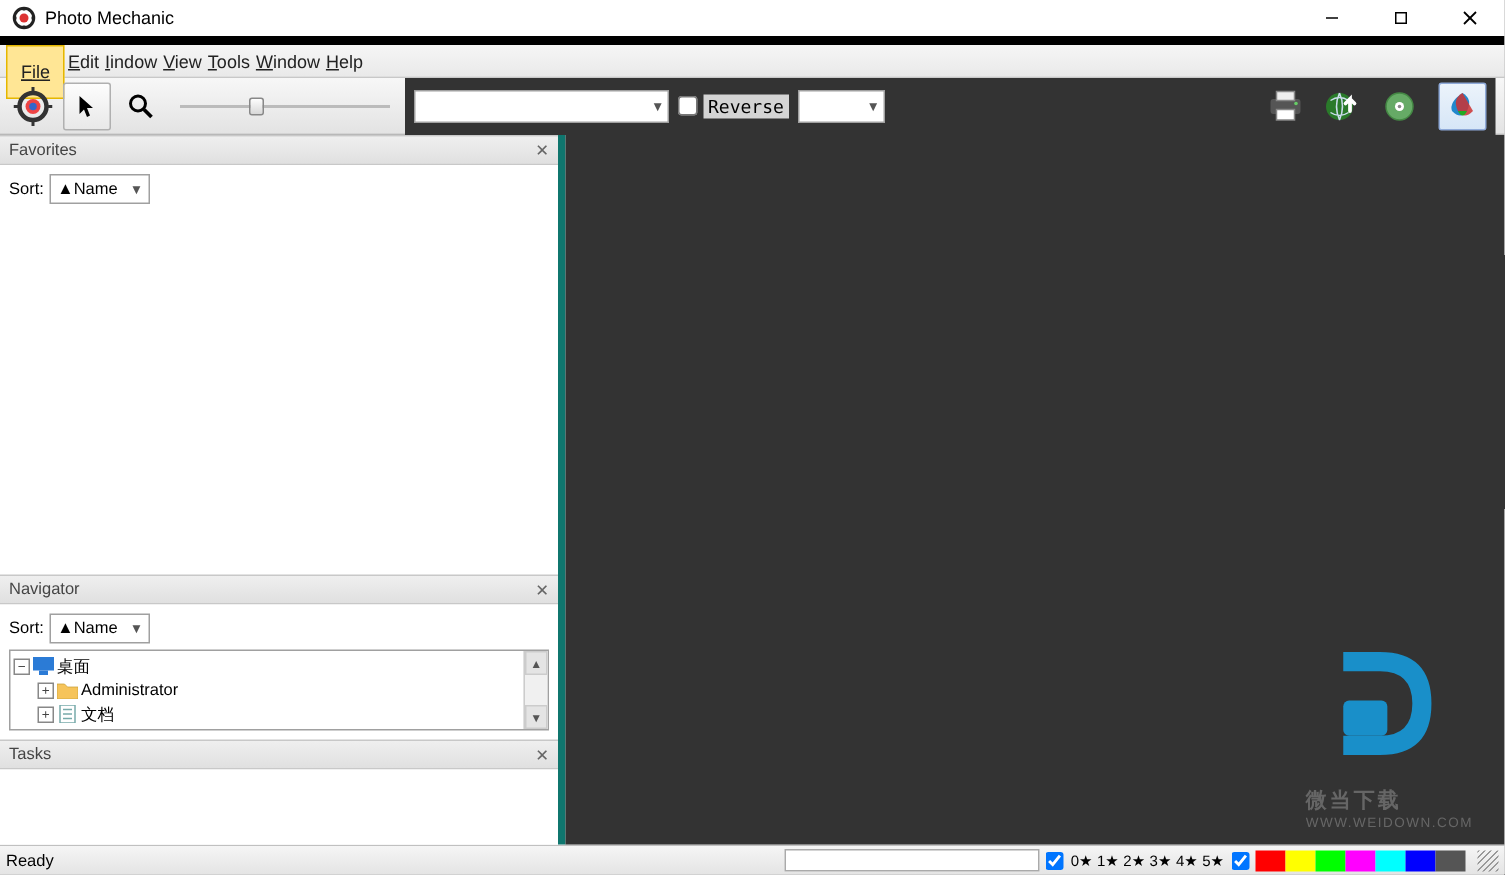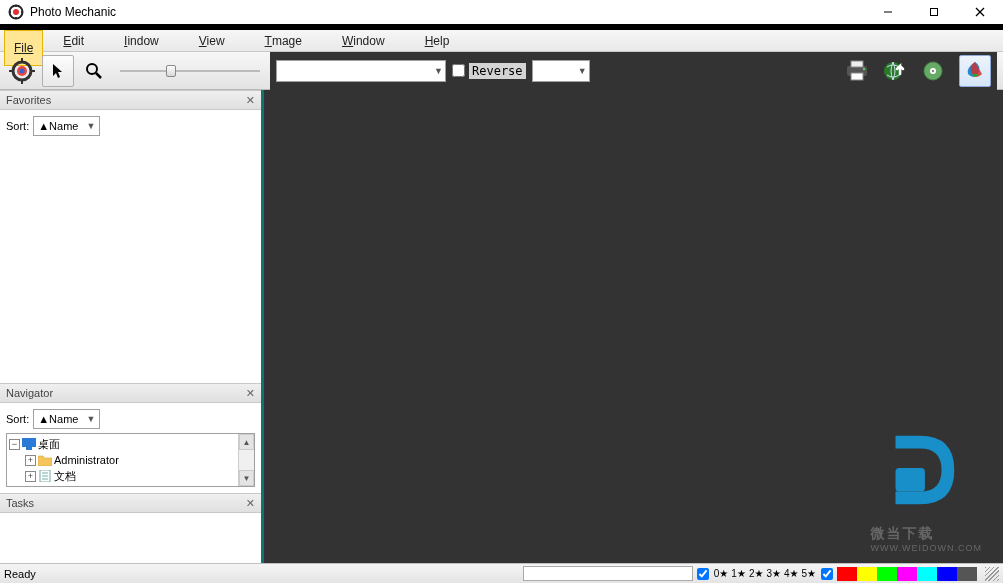--- a/index.html
+++ b/index.html
@@ -7,21 +7,21 @@
 
 
 .titlebar { height: 30px; display: flex; align-items: center; padding: 0 0 0 8px; border-bottom: 6px solid #000000; background: #fff; }
 .titlebar .app-icon { width: 16px; height: 16px; margin-right: 6px; }
 .titlebar .title { font-size: 12px; color: #000; flex: 1; }
 .titlebar .win-controls { display: flex; }
 .titlebar .win-btn { width: 46px; height: 30px; display: flex; align-items: center; justify-content: center; font-size: 10px; }
 
 
 .menubar { height: 22px; background: linear-gradient(#f6f6f6,#e9e9e9); border-bottom: 1px solid #c8c8c8; display: flex; align-items: stretch; padding: 0 4px; }
-.menubar .menu-item { padding: 0 20px; font-size: 12px; display: flex; align-items: center; color: #222; }
+.menubar .menu-item { padding: 0 2px; font-size: 12px; display: flex; align-items: center; color: #222; }
 .menubar .menu-item.active { background: #ffe695; border: 1px solid #e5b700; padding: 17px 9px; text-decoration: underline; }
 .menubar .menu-item .u { text-decoration: underline; }
 
 
 .toolbar { height: 38px; background: linear-gradient(#f7f7f7,#e3e3e3); border-bottom: 1px solid #b8b8b8; display: flex; align-items: center; padding: 0 6px; gap: 4px; }
 .tool-btn { width: 32px; height: 32px; border: 1px solid transparent; border-radius: 2px; display: flex; align-items: center; justify-content: center; background: transparent; }
 .tool-btn.framed { border: 1px solid #b0b0b0; background: linear-gradient(#fdfdfd,#e8e8e8); }
 .tool-btn.framed.active { border: 1px solid #8faad9; background: linear-gradient(#ecf3fb,#d6e6f7); }
 .slider-wrap { width: 140px; height: 20px; display:flex; align-items:center; margin: 0 6px; }
 .slider-track { flex:1; height: 2px; background: #bbb; position: relative; }
@@ -31,21 +31,21 @@
 .combo .drop { margin-left:4px; color:#555; font-size:9px; }
 .combo-lg { width: 170px; }
 .combo-sm { width: 58px; }
 .reverse-wrap { display:flex; align-items:center; gap:4px; color:#fff; }
 .reverse-wrap input { width:13px; height:13px; }
 .reverse-wrap span { font-family: monospace; font-size:12px; background:#d4d4d4; color:#000; padding:1px 3px; }
 .icon-btn { width:32px; height:32px; display:flex; align-items:center; justify-content:center; }
 
 
 .body-row { display:flex; height: calc(583px - 30px - 22px - 38px - 20px); }
-.left-col { width: 264px; display:flex; flex-direction:column; border-right: 3px solid #0f766e; background:#fff; }
+.left-col { width: 377px; display:flex; flex-direction:column; border-right: 5px solid #0f766e; background:#fff; }
 .main-area { flex:1; background:#333333; position:relative; }
 
 
 .panel-header { height: 20px; background: linear-gradient(#efefef,#e0e0e0); border-top:1px solid #c8c8c8; border-bottom:1px solid #c8c8c8; display:flex; align-items:center; padding:0 6px; font-size:11px; color:#444; }
 .panel-header .spacer { flex:1; }
 .panel-header .close-x { color:#666; font-size:11px; }
 .panel-body { background:#fff; padding: 6px; font-size:11px; }
 .sort-row { display:flex; align-items:center; gap:4px; }
 .sort-select { border:1px solid #a0a0a0; background:#fff; height:20px; display:flex; align-items:center; padding:0 4px; font-size:11px; }
 .sort-select .drop { margin-left:8px; font-size:9px; color:#555; }
@@ -119,21 +119,21 @@
   <div class="menu-item">
       <span><span class="u">E</span><span>dit</span></span>
     </div>
   <div class="menu-item">
       <span><span class="u">I</span><span>indow</span></span>
     </div>
   <div class="menu-item">
       <span><span class="u">V</span><span>iew</span></span>
     </div>
   <div class="menu-item">
-      <span><span class="u">T</span><span>mage</span></span>
+      <span><span class="u">T</span><span>ools</span></span>
     </div>
   <div class="menu-item">
       <span><span class="u">W</span><span>indow</span></span>
     </div>
   <div class="menu-item">
       <span><span class="u">H</span><span>elp</span></span>
     </div>
 </div>
 
 <div class="toolbar">

